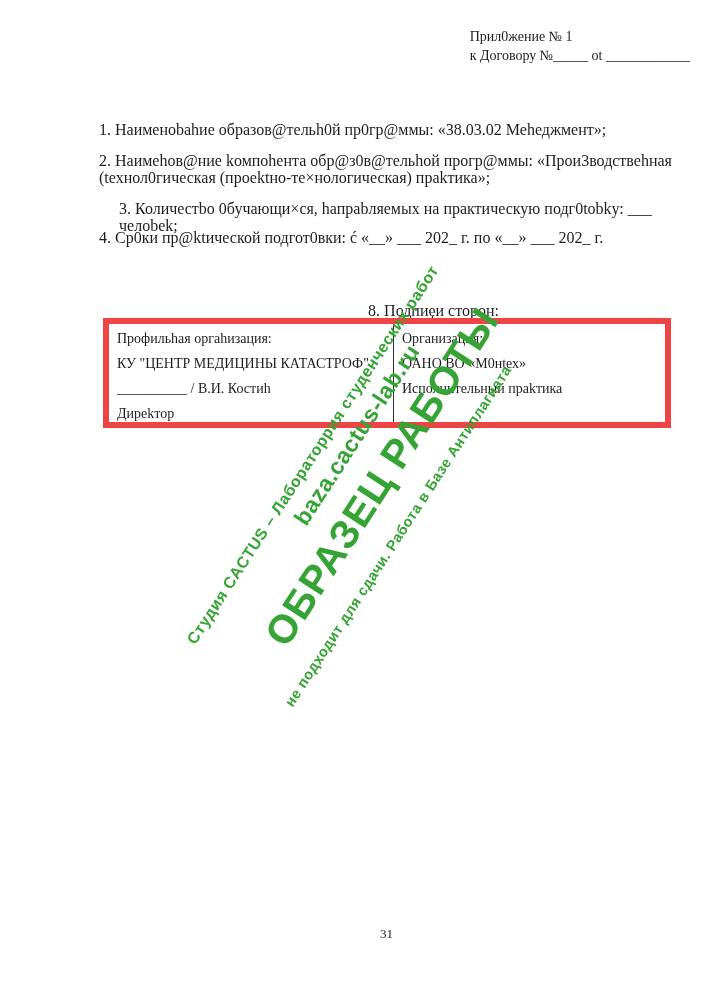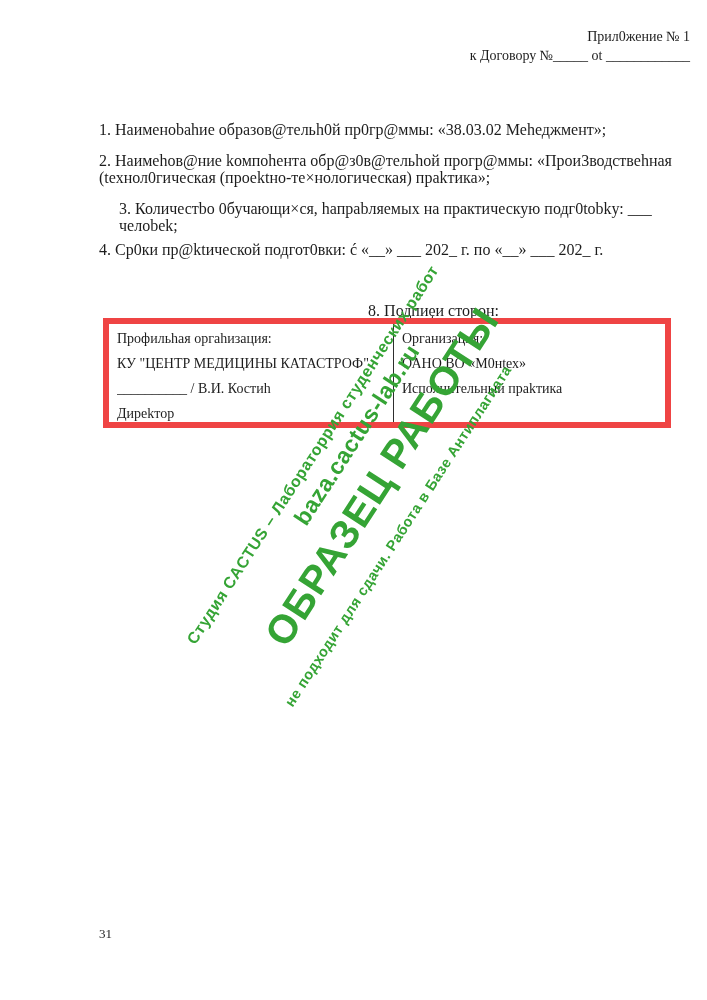--- a/index.html
+++ b/index.html
@@ -1,35 +1,35 @@
 <!DOCTYPE html>
 <html style="--wm-color: #35a435;"><head>
 <meta charset="utf-8">
 <style>
   html,body{margin:0;padding:0;background:#ffffff;}
   .page{
     position:relative;width:707px;height:1000px;background:#ffffff;
     font-family:"Liberation Serif",serif;color:#1d1d1d;overflow:hidden;
   }
-  .header{position:absolute;top:27px;right:17px;text-align:right;font-size:14px;line-height:19px;}
+  .header{position:absolute;top:27px;right:17px;text-align:left;font-size:14px;line-height:19px;}
   .para{position:absolute;left:99px;margin:0;font-size:16px;line-height:17px;}
   .p1{top:121px;width:570px;}
   .p2{top:152px;width:588px;}
   .p3{top:200px;width:588px;margin-left:20px;}
-  .p4{top:229px;width:588px;margin-top:12px;}
+  .p4{top:229px;width:588px;}
   .p8{top:302px;width:400px;text-align:right;}
   .sig-table{
     position:absolute;top:318px;left:103px;width:568px;height:110px;
     border:6px solid #ef4444;display:flex;box-sizing:border-box;
   }
   .cell{box-sizing:border-box;padding:6px 8px 0 8px;font-size:14px;}
   .cell-left{width:285px;border-right:1px solid #2e2e2e;}
   .cell-right{flex:1;}
   .cl{height:17px;line-height:17px;margin-bottom:8px;white-space:nowrap;overflow:hidden;}
-  .footer{position:absolute;top:926px;left:99px;width:575px;text-align:left;font-size:13px;}
+  .footer{position:absolute;top:926px;left:99px;width:575px;text-align:center;font-size:13px;}
   .watermark{position:absolute;inset:0;pointer-events:none;z-index:10;}
   .wm{
     position:absolute;white-space:nowrap;
     transform:translate(-50%,-50%) rotate(-57deg);
     color:var(--wm-color,#35a435);
     font-family:"Liberation Sans",sans-serif;font-weight:bold;
   }
   .wm1{left:313px;top:455px;font-size:16px;letter-spacing:0.5px;}
   .wm2{left:357px;top:435px;font-size:23px;letter-spacing:0.5px;}
   .wm3{left:382px;top:477px;font-size:40px;letter-spacing:1px;}

